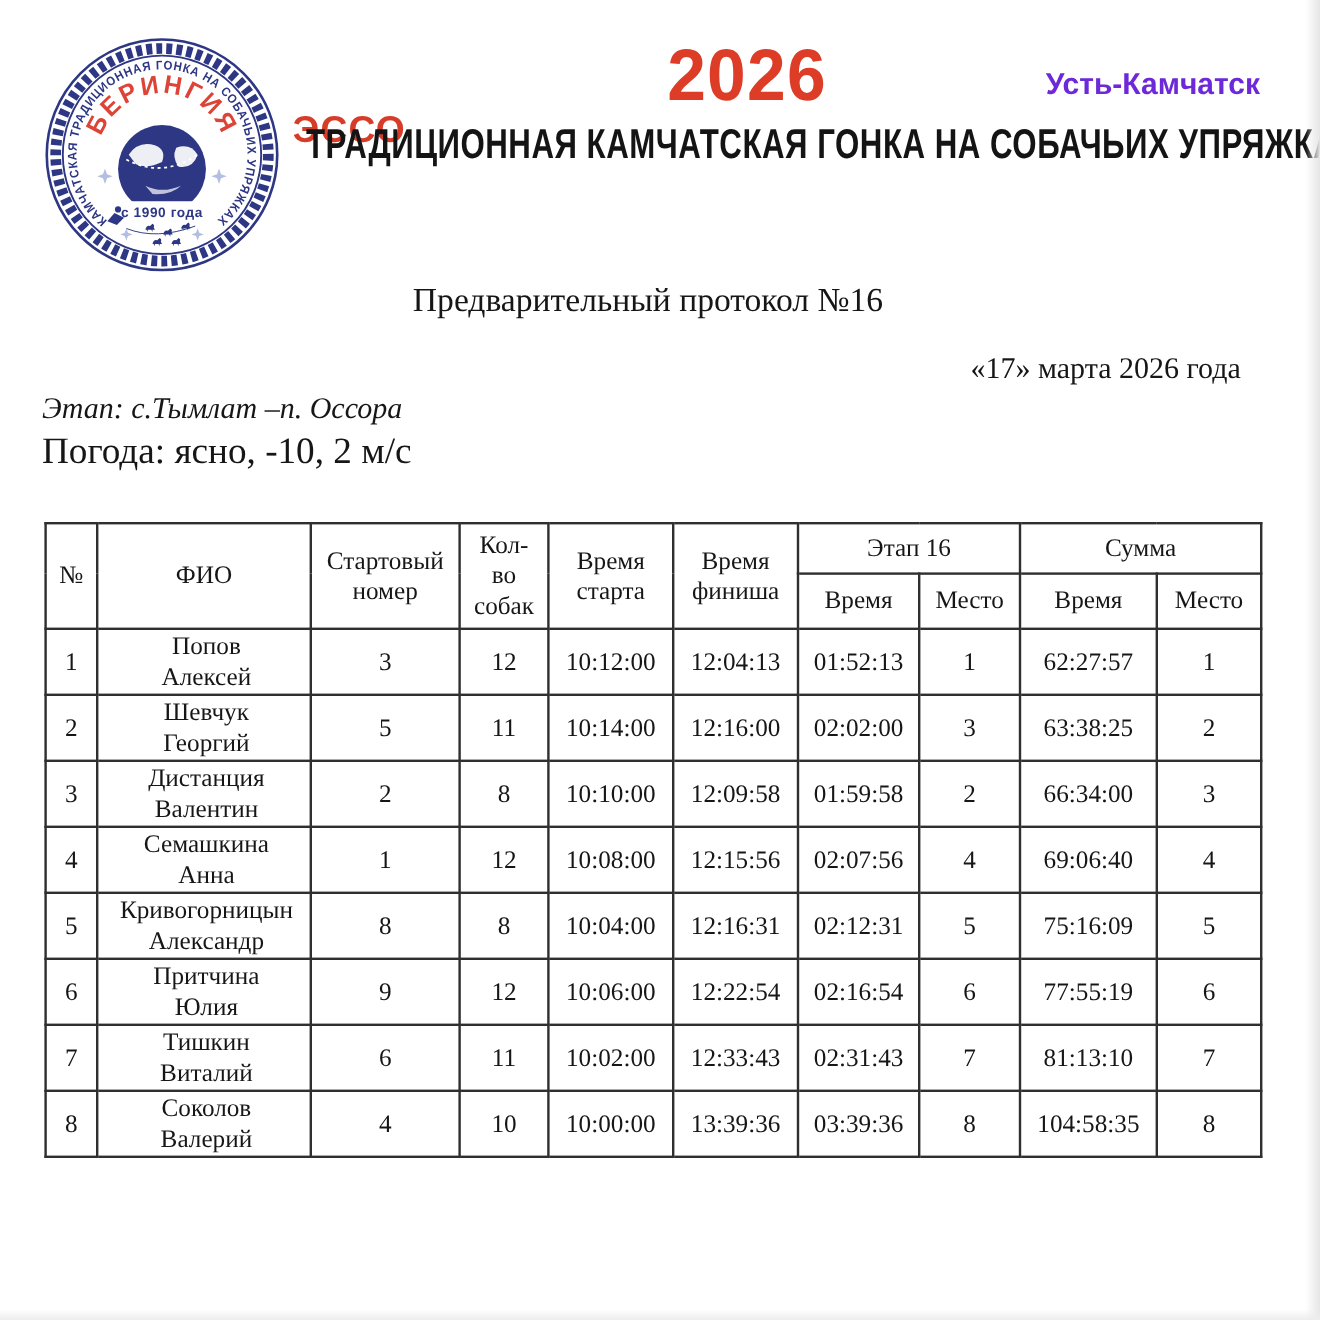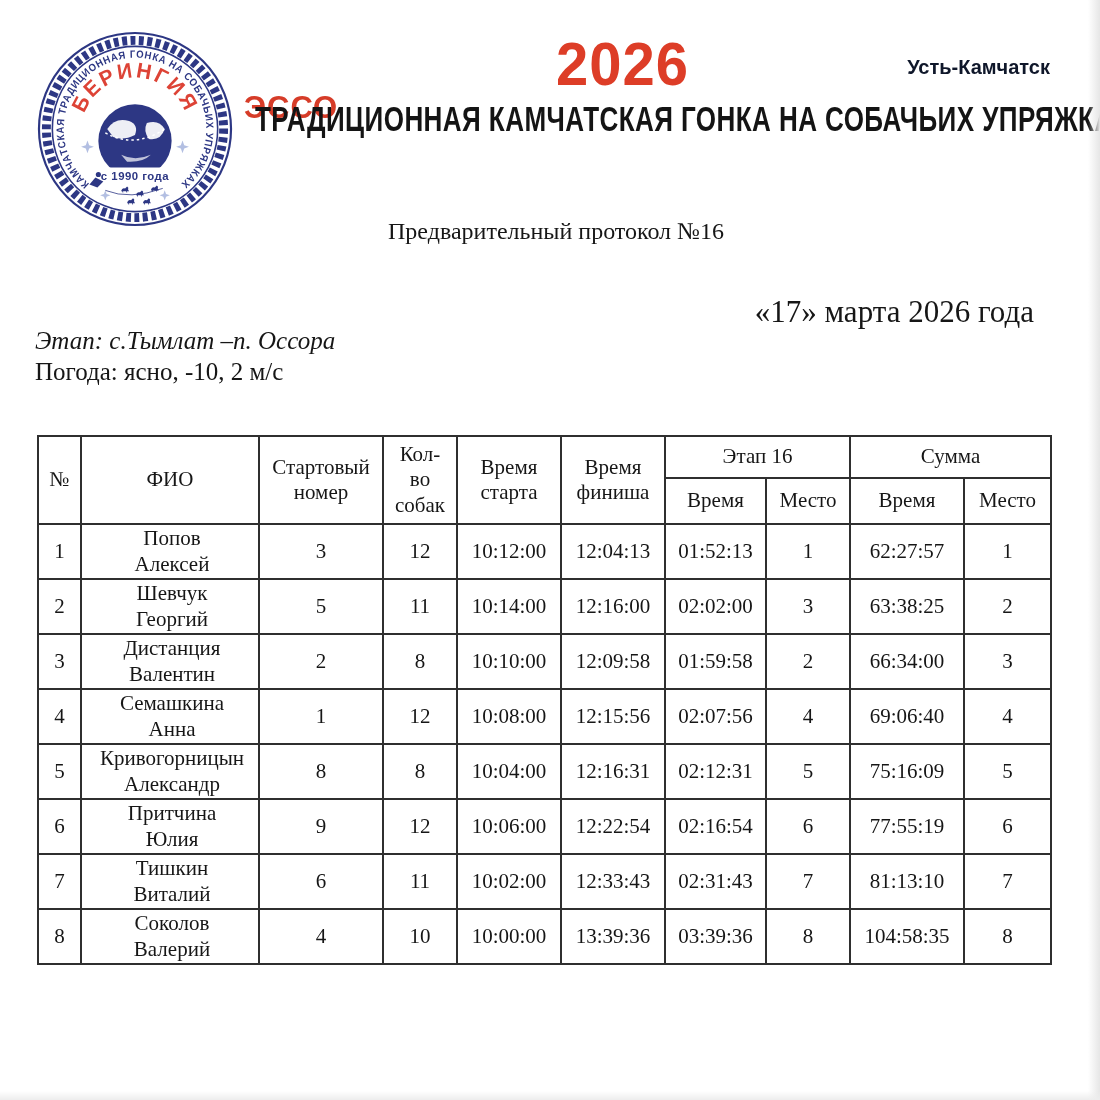--- a/index.html
+++ b/index.html
@@ -10,30 +10,30 @@
   .edge-bottom{position:absolute;left:0;bottom:0;width:100%;height:9px;
         background:linear-gradient(to bottom,rgba(255,255,255,0),#ededed);}
 
   
   .logo{position:absolute;left:36px;top:30px;width:198px;height:198px;}
   .eso{position:absolute;left:244px;top:50px;font-family:"Liberation Sans",sans-serif;
        font-weight:700;font-size:31px;color:#d63c28;letter-spacing:1px;margin-top:40px;}
   .year{position:absolute;left:556px;top:28px;font-family:"Liberation Sans",sans-serif;
        font-weight:800;font-size:58px;color:#dd3d27;letter-spacing:1px;transform:scaleY(1.05);transform-origin:top;}
   .city{position:absolute;right:50px;top:56px;font-family:"Liberation Sans",sans-serif;
-       font-weight:700;font-size:20px;color:#0f172a;}
+       font-weight:700;font-size:25px;color:#6d28d9;}
   .race-title{position:absolute;left:255px;top:100px;font-family:"Liberation Sans",sans-serif;
        font-weight:800;font-size:31px;color:#141414;white-space:nowrap;
        transform:scale(0.84,1.12);transform-origin:left top;letter-spacing:0.5px;}
 
-  .protocol-title{position:absolute;left:0;top:218px;width:1080px;text-align:center;
-       font-size:24px;padding-left:16px;}
-  .date-line{position:absolute;right:66px;top:294px;font-size:31px;}
+  .protocol-title{position:absolute;left:0;top:235px;width:1080px;text-align:center;
+       font-size:28px;}
+  .date-line{position:absolute;right:66px;top:294px;font-size:25px;}
   .stage-line{position:absolute;left:35px;top:327px;font-size:25px;font-style:italic;}
-  .weather-line{position:absolute;left:35px;top:358px;font-size:25px;}
+  .weather-line{position:absolute;left:35px;top:358px;font-size:31px;}
   .distance-line{position:absolute;right:68px;top:358px;font-size:25px;}
 
   
   .results{position:absolute;left:37px;top:435px;border-collapse:collapse;table-layout:fixed;
        width:1013px;font-size:21px;}
   .results th,.results td{border:2px solid #2f2f2f;text-align:center;vertical-align:middle;
        padding:0 4px;line-height:1.2;font-weight:normal;overflow:hidden;}
   .results th{white-space:pre-line;}
   .results .group-row th{height:40px;}
   .results .sub-row th{height:44px;}

